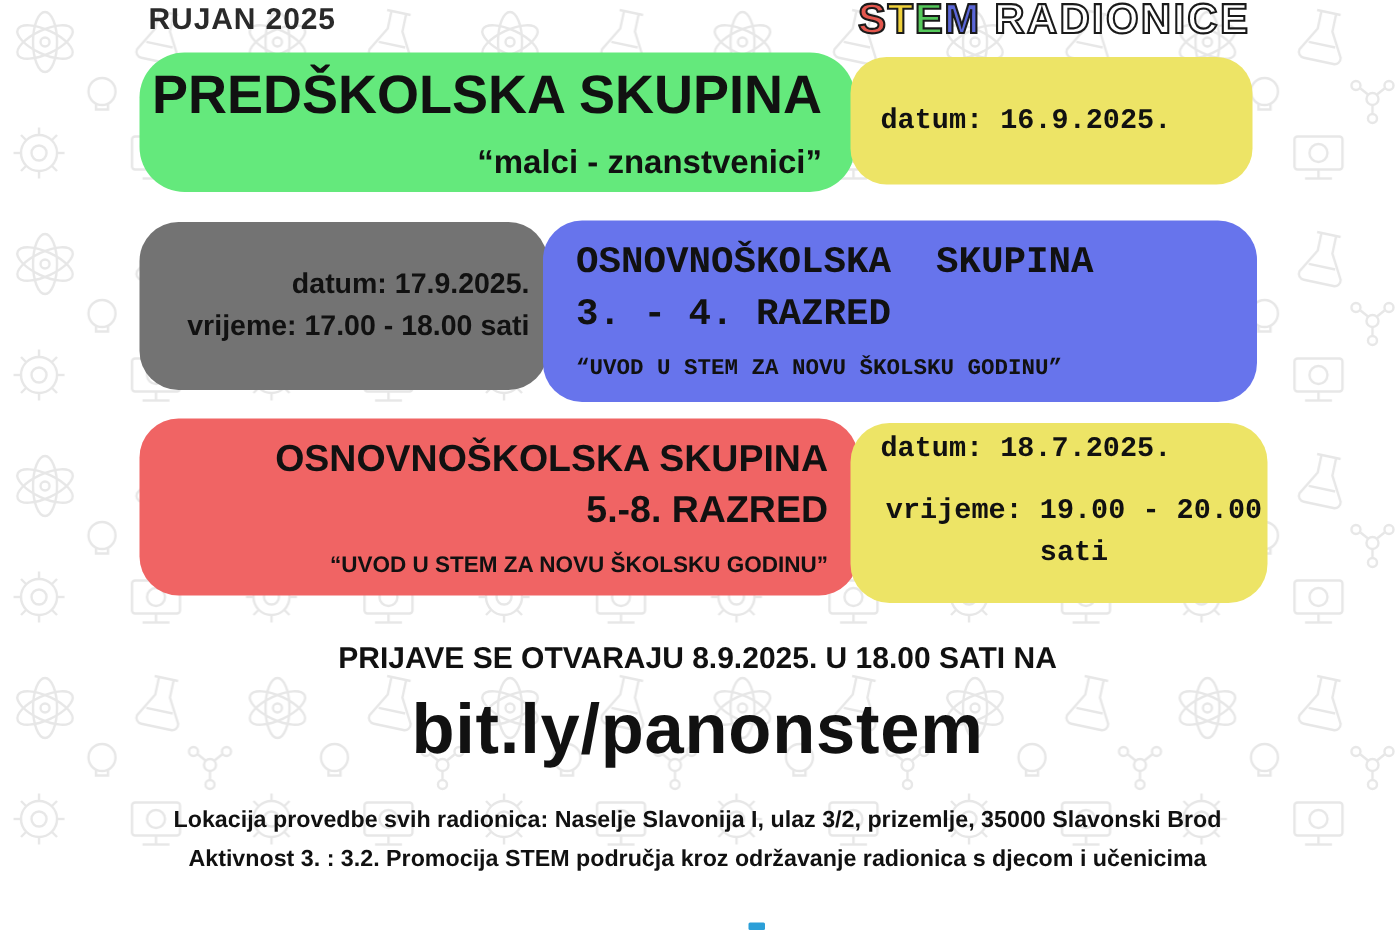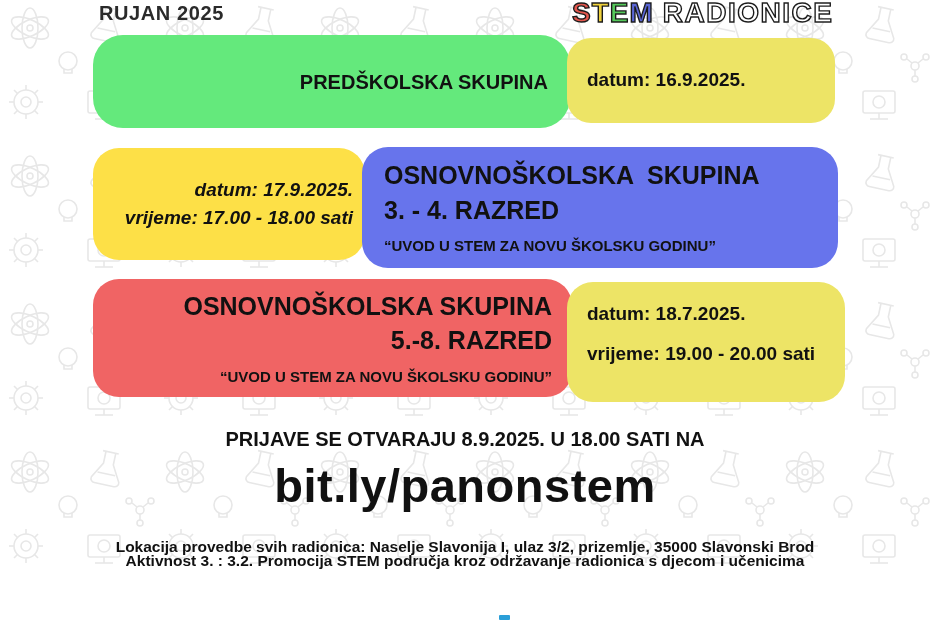--- a/index.html
+++ b/index.html
@@ -40,41 +40,41 @@
     -webkit-text-stroke: 1.4px #1a1a1a;
     letter-spacing: 1.5px;
   }
 
   
   .panel {
     display: flex; flex-direction: column; justify-content: center;
     line-height: 1.3;
   }
   .r { align-items: flex-end; text-align: right; }
-  .l { align-items: flex-start; text-align: center; }
+  .l { align-items: flex-start; text-align: center; font-family: Liberation Mono, monospace; }
 
   .panel-green  { left: 93px;  top: 35px;  width: 477px; height: 93px;  border-radius: 30px; padding-right: 22px; }
   .panel-yel1   { left: 567px; top: 38px;  width: 268px; height: 85px;  border-radius: 24px; padding-left: 20px; }
   .panel-yel2   { left: 93px;  top: 148px; width: 272px; height: 112px; border-radius: 26px; padding-right: 12px; }
   .panel-blue   { left: 362px; top: 147px; width: 476px; height: 121px; border-radius: 26px; padding-left: 22px; }
   .panel-red    { left: 93px;  top: 279px; width: 479px; height: 118px; border-radius: 26px; padding-right: 20px; }
   .panel-yel3   { left: 567px; top: 282px; width: 278px; height: 120px; border-radius: 26px; padding-left: 20px; padding-bottom: 16px; }
 
-  .group-title  { font-size: 20px; font-weight: 700; white-space: pre-wrap; }
+  .group-title  { font-size: 36px; font-weight: 700; white-space: pre-wrap; }
   .group-sub    { font-size: 22px; font-weight: 700; margin-top: 7px; }
   .grade-line   { font-size: 25px; font-weight: 700; margin-top: 2px; }
   .theme-line   { font-size: 15px; font-weight: 700; margin-top: 10px; }
   .dt-line      { font-size: 19px; font-weight: 700; line-height: 1.5; }
 
   
   .center-text { left: 0; width: 930px; text-align: center; }
   .signup-line   { top: 428px; font-size: 20px; font-weight: 700; }
   .link-line     { top: 458px; font-size: 47px; font-weight: 800; letter-spacing: 0.5px; }
   .location-line { top: 538px; font-size: 15.5px; font-weight: 700; }
-  .activity-line { top: 552px; font-size: 15.5px; font-weight: 700; }
+  .activity-line { top: 564px; font-size: 15.5px; font-weight: 700; }
 
   .bottom-mark {
     left: 499px; top: 615px;
     width: 11px; height: 5px;
     border-radius: 1px;
   }
 </style>
 </head>
 <body>
 
@@ -142,26 +142,27 @@
 <div class="layer logo">
   <span class="stem-letter" style="color: rgb(228, 87, 78);">S</span>
   <span class="stem-letter" style="color: rgb(240, 210, 60);">T</span>
   <span class="stem-letter" style="color: rgb(85, 201, 91);">E</span>
   <span class="stem-letter" style="color: rgb(90, 102, 214);">M</span>
   <span class="logo-word">RADIONICE</span>
 </div>
 
 <div class="layer panel r panel-green" style="background-color: rgb(100, 233, 124);">
   <div class="group-title">PREDŠKOLSKA SKUPINA</div>
+  <div class="group-sub">“malci - znanstvenici”</div>
 </div>
 <div class="layer panel l panel-yel1" style="background-color: rgb(237, 228, 102);">
   <div class="dt-line">datum: 16.9.2025.</div>
 </div>
 
-<div class="layer panel r panel-yel2" style="background-color: #fde047; font-style: italic;">
+<div class="layer panel r panel-yel2" style="background-color: #737373;">
   <div class="dt-line">datum: 17.9.2025.</div>
   <div class="dt-line">vrijeme: 17.00 - 18.00 sati</div>
 </div>
 <div class="layer panel l panel-blue" style="background-color: rgb(103, 116, 236);">
   <div class="group-title" style="font-size:25px;">OSNOVNOŠKOLSKA  SKUPINA</div>
   <div class="grade-line">3. - 4. RAZRED</div>
   <div class="theme-line">“UVOD U STEM ZA NOVU ŠKOLSKU GODINU”</div>
 </div>
 
 <div class="layer panel r panel-red" style="background-color: rgb(240, 100, 100);">

